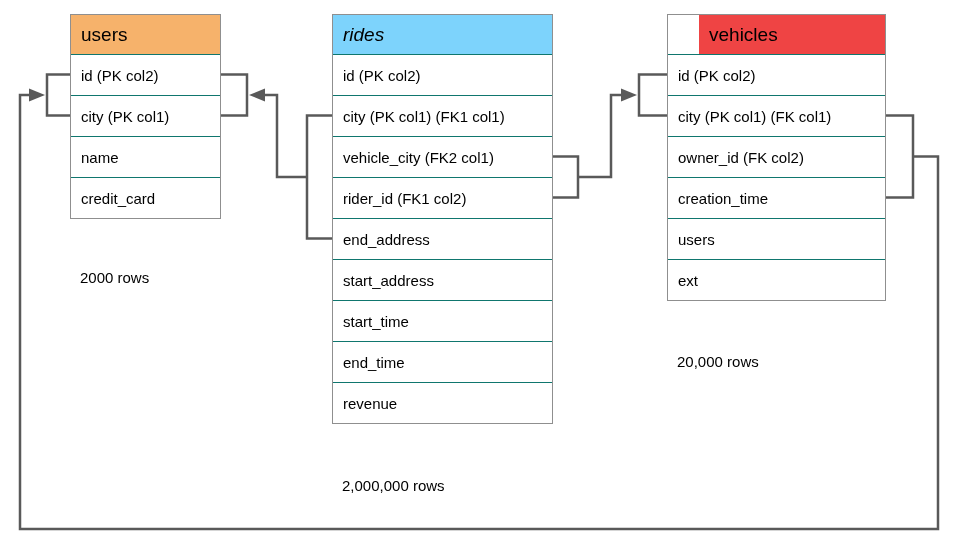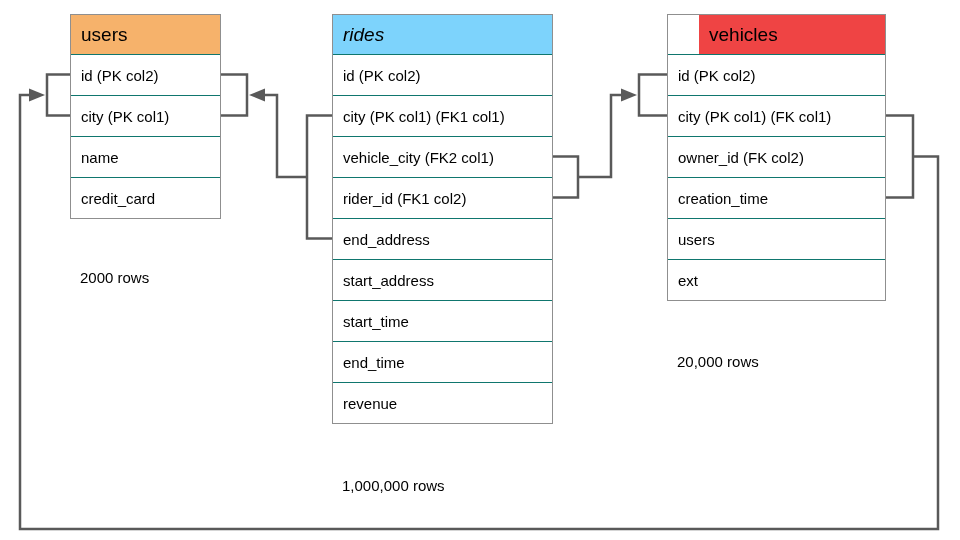--- a/index.html
+++ b/index.html
@@ -99,21 +99,21 @@
     <div class="tbl-row">id (PK col2)</div>
     <div class="tbl-row">city (PK col1) (FK1 col1)</div>
     <div class="tbl-row">vehicle_city (FK2 col1)</div>
     <div class="tbl-row">rider_id (FK1 col2)</div>
     <div class="tbl-row">end_address</div>
     <div class="tbl-row">start_address</div>
     <div class="tbl-row">start_time</div>
     <div class="tbl-row">end_time</div>
     <div class="tbl-row">revenue</div>
   </div>
-  <div class="caption cap-rides">1,000,000 rows</div>
+  <div class="caption cap-rides">2,000,000 rows</div>
 
   <div class="tbl tbl-vehicles">
     <div class="tbl-header" style="background-color: #ef4444; margin-left: 31px;">vehicles</div>
     <div class="tbl-row">id (PK col2)</div>
     <div class="tbl-row">city (PK col1) (FK col1)</div>
     <div class="tbl-row">owner_id (FK col2)</div>
     <div class="tbl-row">creation_time</div>
     <div class="tbl-row">users</div>
     <div class="tbl-row">ext</div>
   </div>

